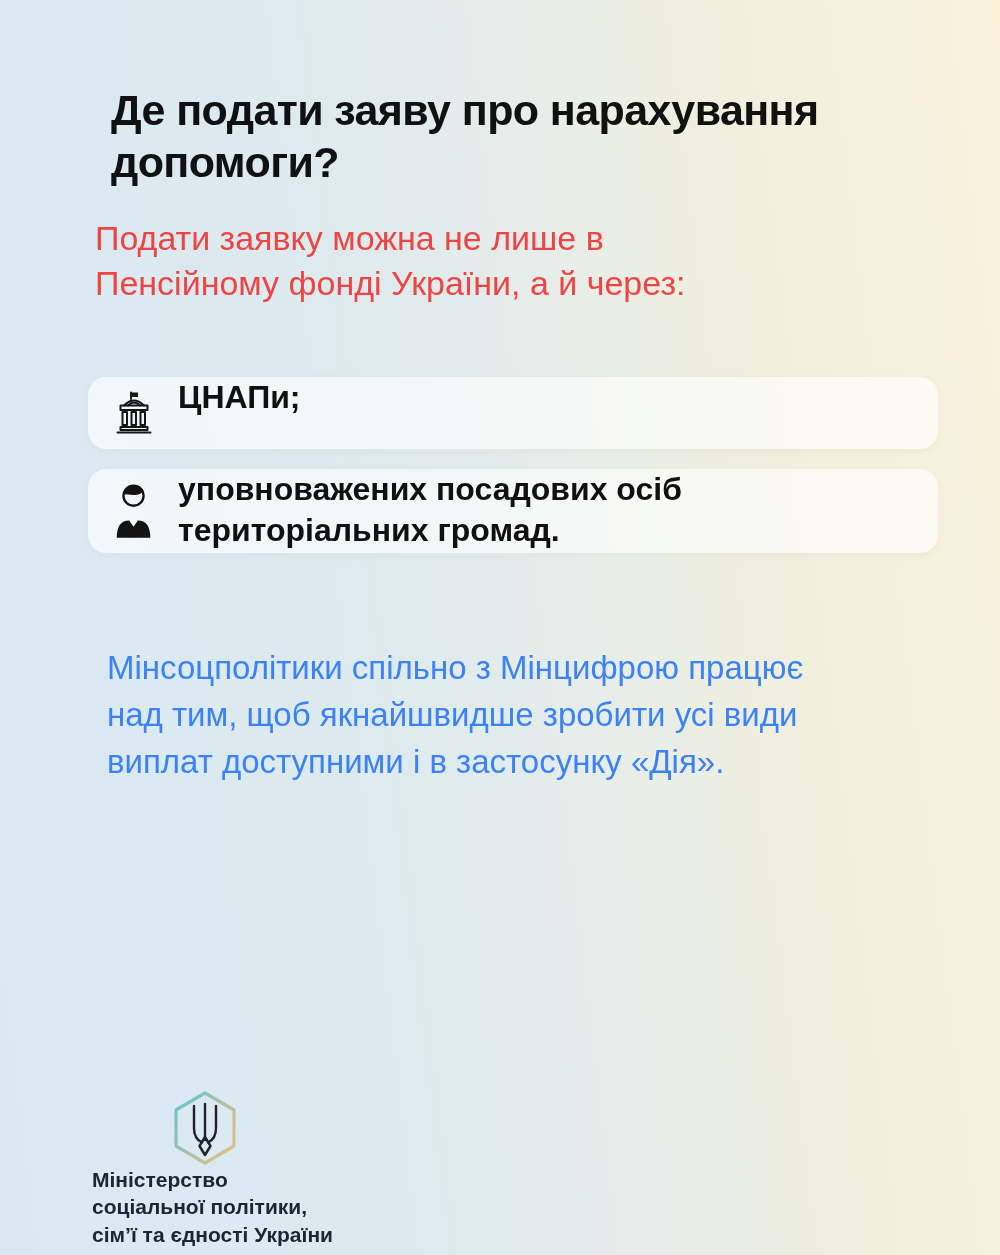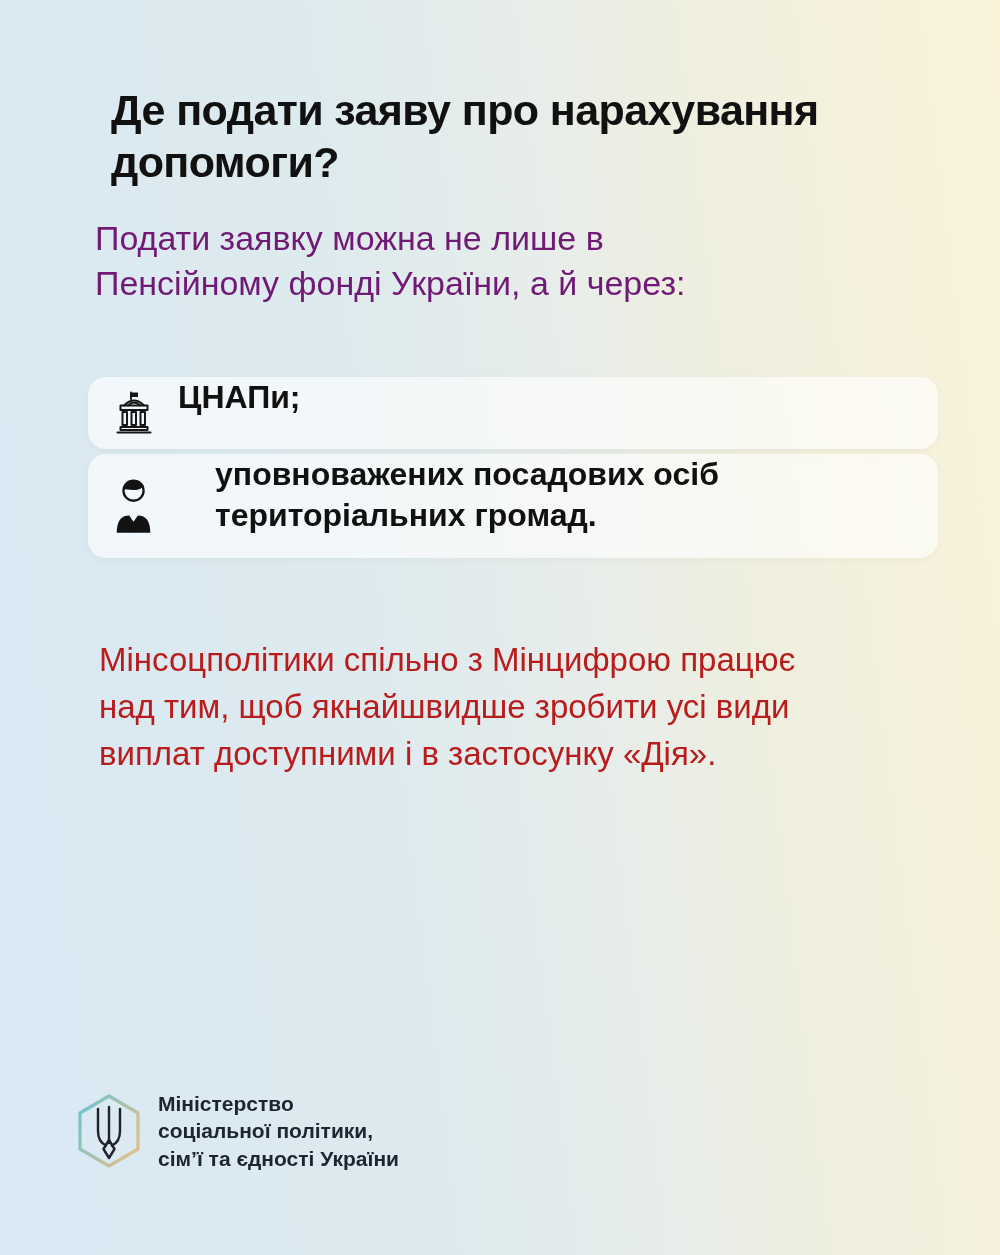--- a/index.html
+++ b/index.html
@@ -21,48 +21,48 @@
   }
   .poster{position:absolute;inset:0;}
   .title{
     position:absolute;left:95px;top:68px;width:860px;
     font-size:43px;font-weight:800;line-height:1.22;letter-spacing:-0.6px;
     color:#111;white-space:pre-line;margin:16px;
   }
   .intro{
     position:absolute;left:95px;top:216px;width:820px;
     font-size:34px;font-weight:400;line-height:1.33;
-    color:#701a75;white-space:pre-line;margin:0;
+    color:#ef4444;white-space:pre-line;margin:0;
   }
   .card{
     position:absolute;left:88px;width:850px;
     background:rgba(255,255,255,0.62);
     border-radius:18px;
     display:flex;
     padding:0 24px 0 20px;
     box-shadow:0 2px 6px rgba(170,170,140,0.10);
   }
   .card-1{top:377px;height:72px;}
-  .card-2{top:454px;height:104px;gap:37px;}
+  .card-2{top:469px;height:84px;}
   .card .icon-box{
     width:52px;flex:0 0 52px;display:flex;align-items:center;justify-content:center;
   }
   .card .card-label{
     margin-left:18px;
     font-size:32px;font-weight:700;line-height:1.28;color:#111;
     white-space:pre-line;
   }
   .note{
     position:absolute;left:95px;top:632px;width:840px;
     font-size:33px;font-weight:400;line-height:1.43;
-    color:#b91c1c;white-space:pre-line;margin:4px;
+    color:#3b82f6;white-space:pre-line;margin:12px;
   }
   .footer{
     position:absolute;left:76px;top:1090px;
-    display:flex;align-items:center;
+    display:flex;align-items:center;flex-direction:column;
   }
   .footer .logo-text{
     margin-left:16px;
     font-size:21px;font-weight:700;line-height:1.3;
     color:#1c2531;white-space:pre-line;
   }
   svg{display:block;}
 </style>
 </head>
 <body>

